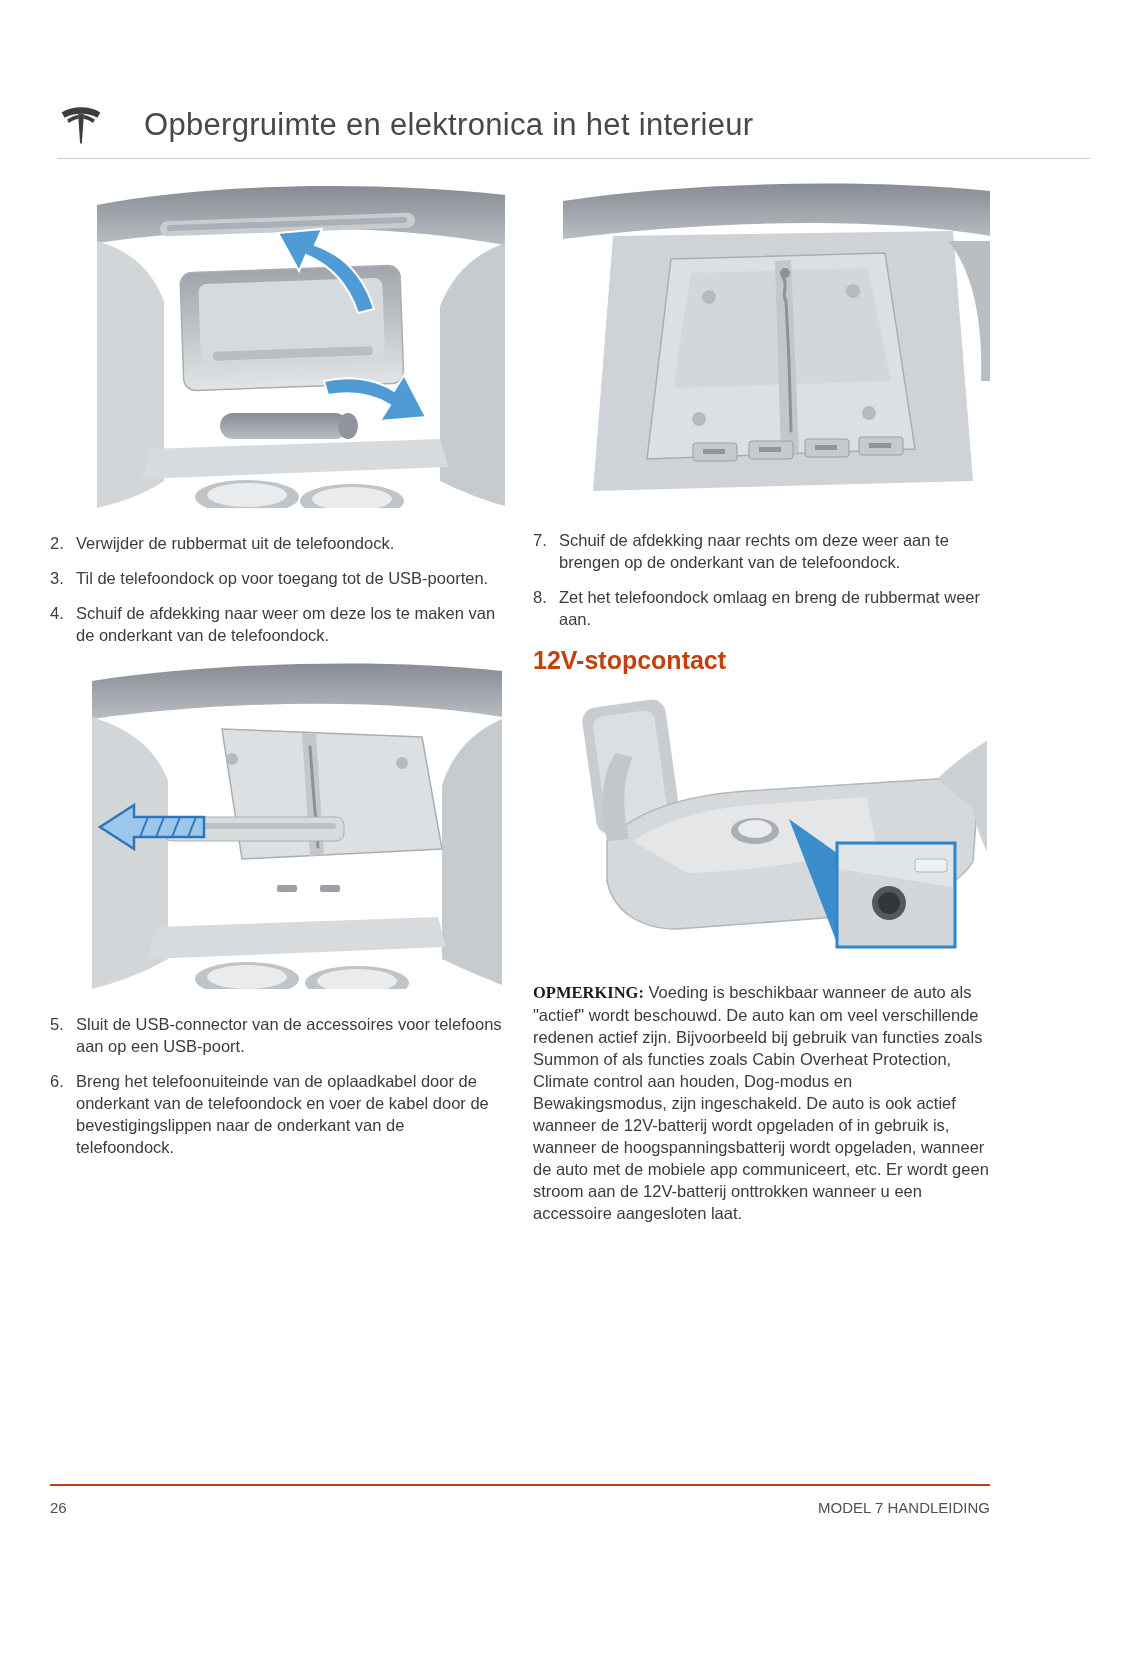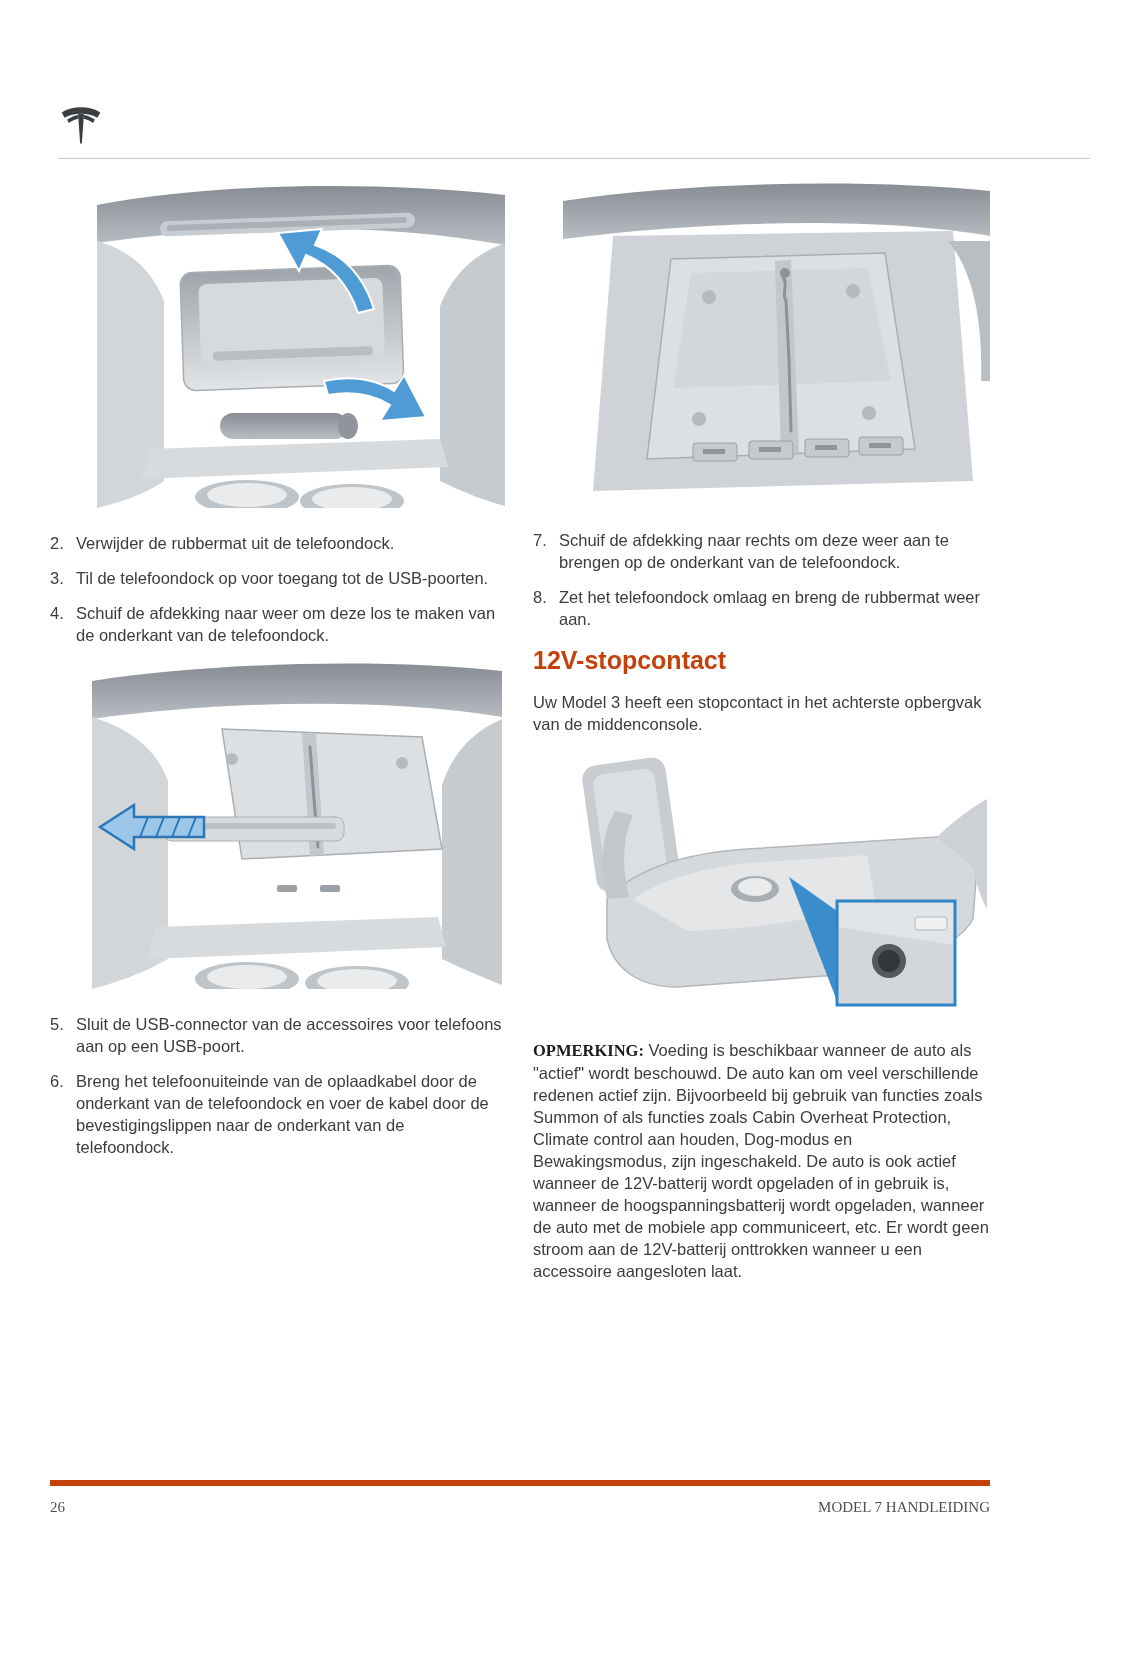--- a/index.html
+++ b/index.html
@@ -39,42 +39,43 @@
 
   .section-heading {
     font-size:25px; font-weight:700; color:#c2410c;
     margin:16px 0 16px 0;
   }
   .para { font-size:16.5px; line-height:22px; margin-bottom:14px; }
   .note strong { font-weight:700; color:#1b1b1b;font-family:Liberation Serif, serif; }
 
   .footer {
     margin:auto 152px 0 50px;
-    border-top:6px solid #c2410c;
+    border-top:2px solid #c2410c;
     padding-top:13px;
     display:flex; justify-content:space-between;
-    font-size:15px; color:#4f4f4f;font-family:Liberation Serif, serif;
+    font-size:15px; color:#4f4f4f;
   }
 </style>
 </head>
 <body>
 
 <div class="page">
 
   <div class="header">
     <span class="logo">
       <svg viewBox="0 0 100 100" width="46" height="42">
         <g fill="#3a3e41">
           <path d="M4 20 C30 4 70 4 96 20 L89 33 C68 20 32 20 11 33 Z"></path>
           <path d="M43 24 L57 24 L52 94 L48 94 Z"></path>
           <path d="M43 26 C35 27 26 31 17 37 L21 45 C30 39 38 36 44 35 Z"></path>
           <path d="M57 26 C65 27 74 31 83 37 L79 45 C70 39 62 36 56 35 Z"></path>
         </g>
       </svg>
     </span>
+    <h1 class="page-title">Opbergruimte en elektronica in het interieur</h1>
   </div>
 
   <div class="columns">
 
     <div class="col-left">
 
       <figure class="fig-a">
         <svg viewBox="0 0 433 327" width="433" height="327">
           <defs>
             <linearGradient id="gA1" x1="0" y1="0" x2="0" y2="1">
@@ -221,21 +222,20 @@
           <span class="txt">Schuif de afdekking naar rechts om deze weer aan te brengen op de onderkant van de telefoondock.</span>
         </div>
         <div class="step">
           <span class="num">8.</span>
           <span class="txt">Zet het telefoondock omlaag en breng de rubbermat weer aan.</span>
         </div>
       </div>
 
       <h2 class="section-heading">12V-stopcontact</h2>
 
-      <p class="para">Uw Model 3 heeft een stopcontact in het achterste opbergvak van de middenconsole.</p>
 
       <figure class="fig-d">
         <svg viewBox="0 0 450 270" width="450" height="270">
           <rect x="0" y="0" width="450" height="270" fill="#ffffff"></rect>
           <g transform="rotate(-8 94 76)">
             <rect x="52" y="12" width="84" height="128" rx="14" fill="#c9cdd1"></rect>
             <rect x="62" y="22" width="62" height="110" rx="10" fill="#dcdfe2"></rect>
           </g>
           <path d="M70,150 C100,118 150,104 210,100 L400,88 C430,88 442,100 440,118 L436,170 C420,200 360,220 300,226 L140,238 C100,238 76,218 70,190 Z" fill="#d6d9dc" stroke="#b2b7bb" stroke-width="1.5"></path>
           <path d="M96,150 C130,128 170,118 214,114 L330,106 L338,150 C300,168 220,180 150,182 Z" fill="#e4e6e8"></path>

